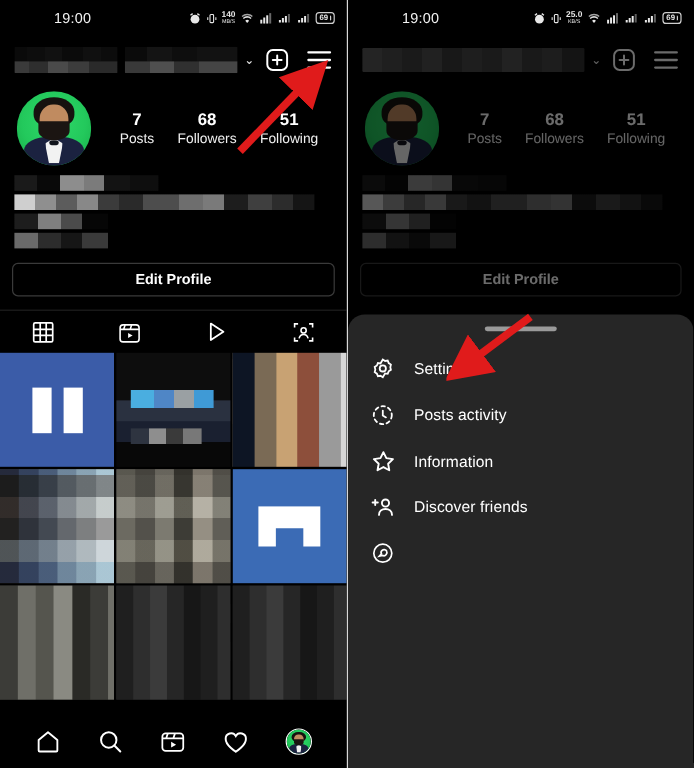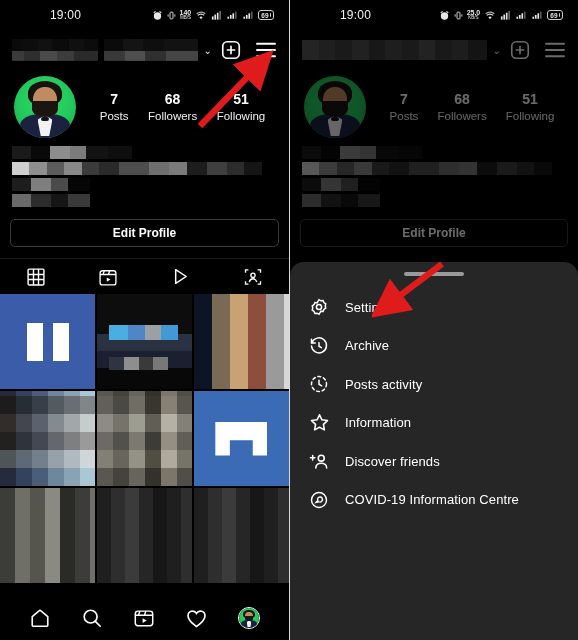--- a/index.html
+++ b/index.html
@@ -7,21 +7,21 @@
     width:578px; height:640px;
     background:#000;
     font-family:"Liberation Sans", sans-serif;
     overflow:hidden;
   }
   .screens { display:flex; width:578px; height:640px; }
   .phone { position:relative; width:289px; height:640px; background:#000; overflow:hidden; }
   .phone.right { border-left:1px solid #d8d8d8; width:289px; }
 
   
-  .statusbar { height:30px; display:flex; align-items:center; padding:0 15px; }
+  .statusbar { height:30px; display:flex; align-items:center; padding:0 10px; }
   .sb-time { color:#f2f2f2; font-size:12px; letter-spacing:.2px; margin-left:35px; }
   .sb-right { margin-left:auto; display:flex; align-items:center; gap:4px; }
   .sb-ic { color:#e8e8e8; display:flex; align-items:center; }
   .sb-speed { display:flex; flex-direction:column; align-items:center; line-height:1; color:#e8e8e8; }
   .sb-speed .v { font-size:7px; font-weight:bold; }
   .sb-speed .u { font-size:4.5px; }
   .batt { display:flex; align-items:center; border:1px solid #cfcfcf; border-radius:3px; height:10px; padding:0 2px; }
   .batt span { font-size:6.5px; color:#e4e4e4; font-weight:bold; }
   .batt:after { content:""; width:1.5px; height:4px; background:#cfcfcf; margin-left:1px; border-radius:0 1px 1px 0; }
 
@@ -472,30 +472,20 @@
         <div class="mi">
           <span class="mi-ic">
             <svg width="20" height="20" viewBox="0 0 24 24" fill="none" stroke="currentColor" stroke-width="1.8">
                 <path d="M12 3.2l2.3 1.4 2.6-.4 1 2.5 2.2 1.5-.6 2.6.6 2.6-2.2 1.5-1 2.5-2.6-.4L12 20.8l-2.3-1.4-2.6.4-1-2.5-2.2-1.5.6-2.6-.6-2.6 2.2-1.5 1-2.5 2.6.4z"></path>
                 <circle cx="12" cy="12" r="3.1"></circle>
               </svg>
           </span>
           <span class="mi-lab">Settings</span>
         </div>
 
-        <div class="mi">
-          <span class="mi-ic">
-            <svg width="20" height="20" viewBox="0 0 24 24" fill="none" stroke="currentColor" stroke-width="1.8" stroke-linecap="round">
-                <path d="M3.5 8.2A9 9 0 1 1 3 12"></path>
-                <path d="M3 4v4.5h4.5"></path>
-                <path d="M12 8v4.3l2.9 1.7"></path>
-              </svg>
-          </span>
-          <span class="mi-lab">Archive</span>
-        </div>
 
         <div class="mi">
           <span class="mi-ic">
             <svg width="20" height="20" viewBox="0 0 24 24" fill="none" stroke="currentColor" stroke-width="1.8" stroke-linecap="round" stroke-dasharray="3.4 3.4">
                 <circle cx="12" cy="12" r="9"></circle>
               </svg>
             <svg width="20" height="20" viewBox="0 0 24 24" fill="none" stroke="currentColor" stroke-width="1.8" stroke-linecap="round" style="margin-left:-20px">
                 <path d="M12 7.4v4.9l3.2 1.9"></path>
               </svg>
           </span>
@@ -525,21 +515,20 @@
           <span class="mi-lab">Discover friends</span>
         </div>
 
         <div class="mi">
           <span class="mi-ic">
             <svg width="20" height="20" viewBox="0 0 24 24" fill="none" stroke="currentColor" stroke-width="1.7" stroke-linecap="round">
                 <circle cx="12" cy="12" r="9"></circle>
                 <path d="M15.6 9.4c-1.1-1.3-3-1.4-4.3-.3-1 .9-1.3 2.3-.7 3.4l-2 2.3 3-.7c1.3.7 2.9.4 3.8-.8.9-1.1.9-2.7.2-3.9z"></path>
               </svg>
           </span>
-          <span class="mi-lab">COVID-19 Information Centre</span>
         </div>
 
       </div>
     </div>
 
     <svg class="arrow" style="left:82px; top:258px;" width="78" height="62" viewBox="0 0 78 62">
       <defs>
           <marker id="ah2" markerWidth="6" markerHeight="6" refX="3" refY="3" orient="auto">
         <path d="M0,0 L6,3 L0,6 z" fill="#e01b1b"></path>
           </marker>

